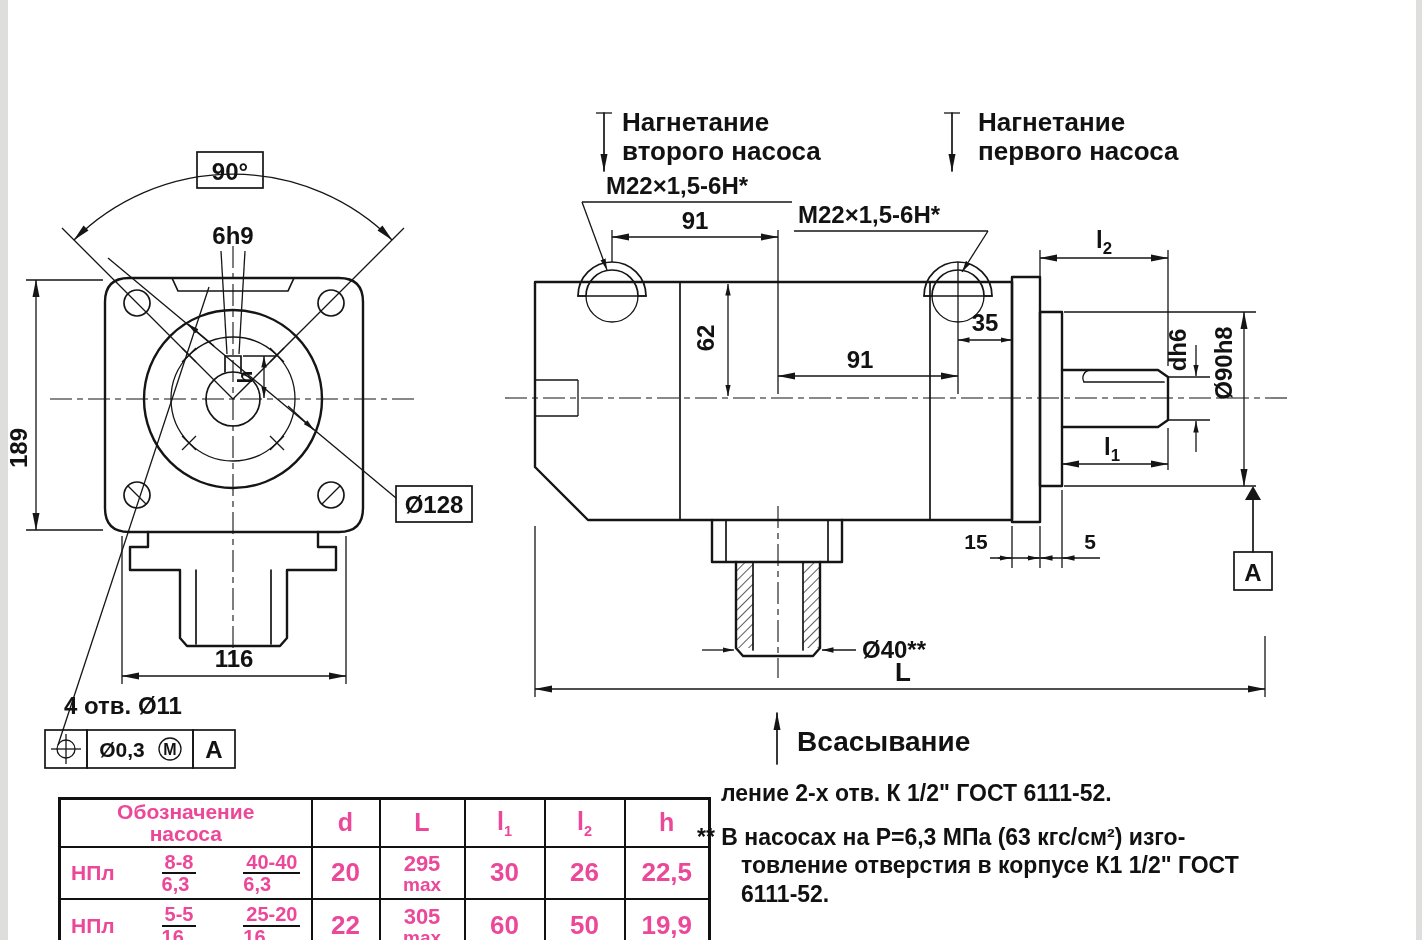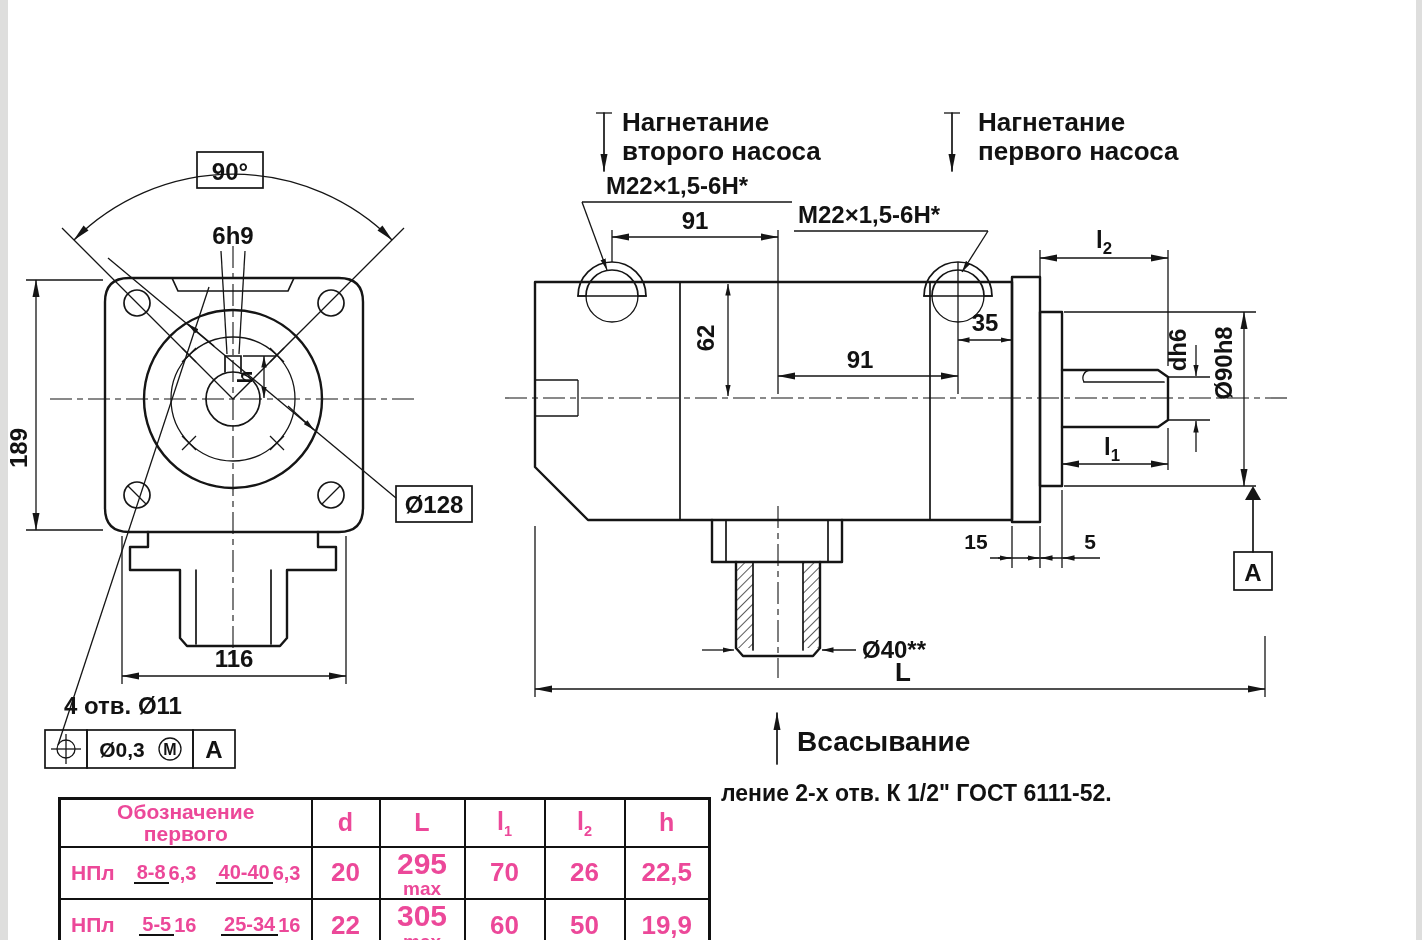--- a/index.html
+++ b/index.html
@@ -21,24 +21,24 @@
 
   .spec-table{position:absolute;left:10px;top:797px;}
   .spec-table table{border-collapse:collapse;table-layout:fixed;font-weight:bold;color:#ec4899;border:3px solid #111;margin-left:48px;}
   .spec-table th,.spec-table td{border:2.5px solid #111;text-align:center;vertical-align:middle;padding:0;}
   .spec-table tr.hdr{height:48px}
   .spec-table tr.row{height:46px}
   .hdr th{font-size:25px}
   .hdr th.desig-h{font-size:21px;line-height:1.05}
   .spec-table td{font-size:26px}
   .dcell{display:flex;align-items:center;justify-content:space-between;padding:4px 10px;font-size:21px}
-  .frac{display:inline-flex;align-items:center;line-height:1.02;font-size:20px}
+  .frac{display:inline-flex;flex-direction:column;align-items:flex-start;line-height:1.02;font-size:20px}
   .frac .fn{border-bottom:2px solid #111;padding:0 3px}
   .lmax{line-height:1}
-  .lmax .lm{font-size:30px;line-height:1.05}
+  .lmax .lm{font-size:22px;line-height:1.05}
   .lmax .lx{font-size:19px;line-height:1}
   sub{font-size:0.58em}
 
   .footnotes{position:absolute;left:697px;top:779px;width:700px;color:#111;
     font-weight:bold;font-size:23px;line-height:1.24;}
   .note{margin-bottom:15px}
   .cont1{padding-left:24px}
   .cont2{padding-left:44px}
 </style>
 </head>
@@ -341,21 +341,21 @@
         <col style="width:68px">
         <col style="width:85px">
       <col style="width:80px">
         <col style="width:80px">
         <col style="width:85px">
     </colgroup>
     <tbody>
         <tr class="hdr">
       <th class="desig-h">
         <div>Обозначение</div>
-        <div>первого</div>
+        <div>насоса</div>
       </th>
       <th>d</th>
       <th>L</th>
       <th><span>l</span><sub>1</sub></th>
       <th><span>l</span><sub>2</sub></th>
       <th>h</th>
     </tr>
     <tr class="row">
       <td>
         <div class="dcell">
@@ -368,34 +368,34 @@
                 <span class="fn">40-40</span>
                 <span class="fd">6,3</span>
               </span>
         </div>
       </td>
       <td>20</td>
       <td class="lmax">
         <div class="lm">295</div>
         <div class="lx">max</div>
       </td>
-      <td>70</td>
+      <td>30</td>
       <td>26</td>
       <td>22,5</td>
     </tr>
     <tr class="row">
       <td>
         <div class="dcell">
           <span>НПл</span>
           <span class="frac">
                 <span class="fn">5-5</span>
                 <span class="fd">16</span>
               </span>
           <span class="frac">
-                <span class="fn">25-34</span>
+                <span class="fn">25-20</span>
                 <span class="fd">16</span>
               </span>
         </div>
       </td>
       <td>22</td>
       <td class="lmax">
         <div class="lm">305</div>
         <div class="lx">max</div>
       </td>
       <td>60</td>
@@ -403,13 +403,18 @@
       <td>19,9</td>
     </tr>
   </tbody>
     </table>
 </div>
 
 <div class="footnotes">
   <div class="note">
     <div class="cont1">ление 2-х отв. К 1/2" ГОСТ 6111-52.</div>
   </div>
+  <div class="note">
+    <div>** В насосах на Р=6,3 МПа (63 кгс/см²) изго-</div>
+    <div class="cont2">товление отверстия в корпусе К1 1/2" ГОСТ</div>
+    <div class="cont2">6111-52.</div>
+  </div>
 </div>
 
 </body></html>

